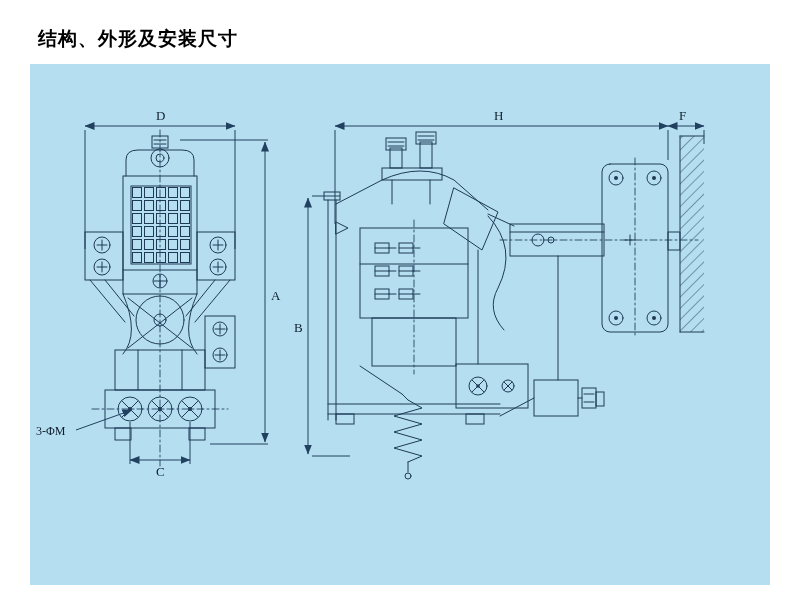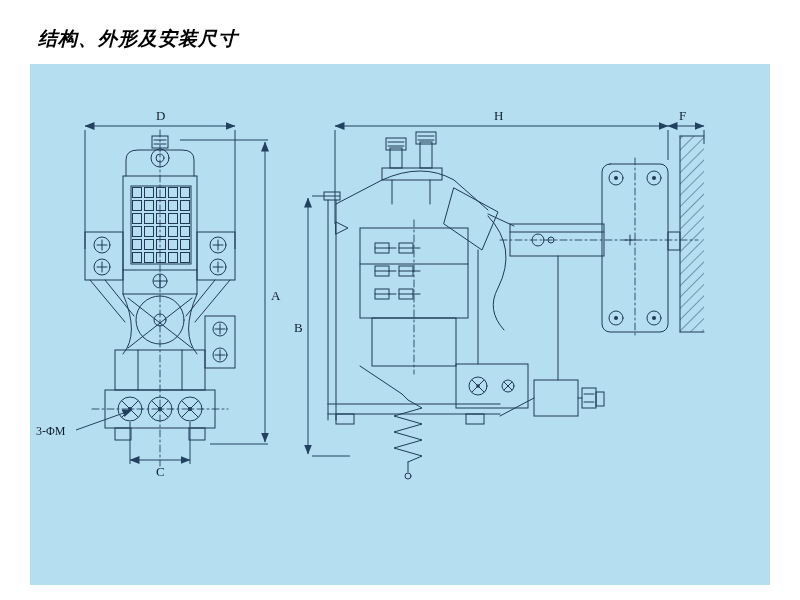--- a/index.html
+++ b/index.html
@@ -4,21 +4,20 @@
 <style>
   html,body{margin:0;padding:0;}
   body{
     width:800px;height:600px;background:#ffffff;overflow:hidden;position:relative;
     font-family:"Liberation Sans", sans-serif;
   }
   .title{
     position:absolute;left:38px;top:26px;margin:0;
     font-size:19px;font-weight:bold;color:#000;letter-spacing:1px;
     font-family:"DejaVu Sans", sans-serif;
-    font-style:italic;
   }
   .panel{
     position:absolute;left:30px;top:64px;width:740px;height:521px;
   }
   svg{display:block;}
   g.draw{stroke:#1f3a57;fill:none;stroke-width:1;stroke-linecap:round;}
   g.dim{stroke:#22405f;fill:none;stroke-width:1;}
   .dash{stroke-dasharray:7 3 2 3;stroke:#33506e;}
   .solid{fill:#1f3a57;stroke:none;}
   text.lbl{

